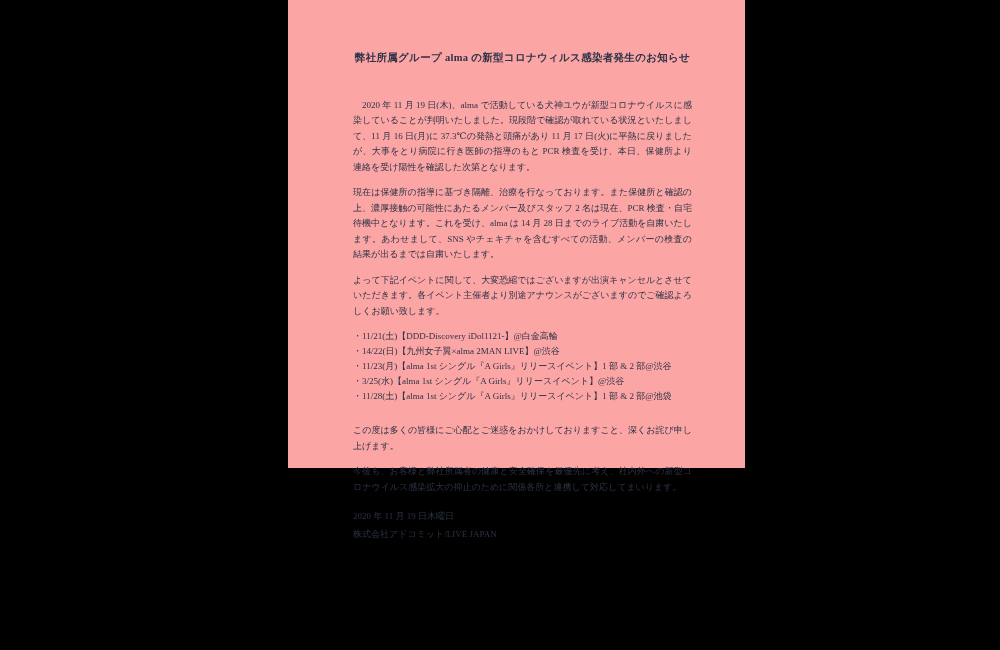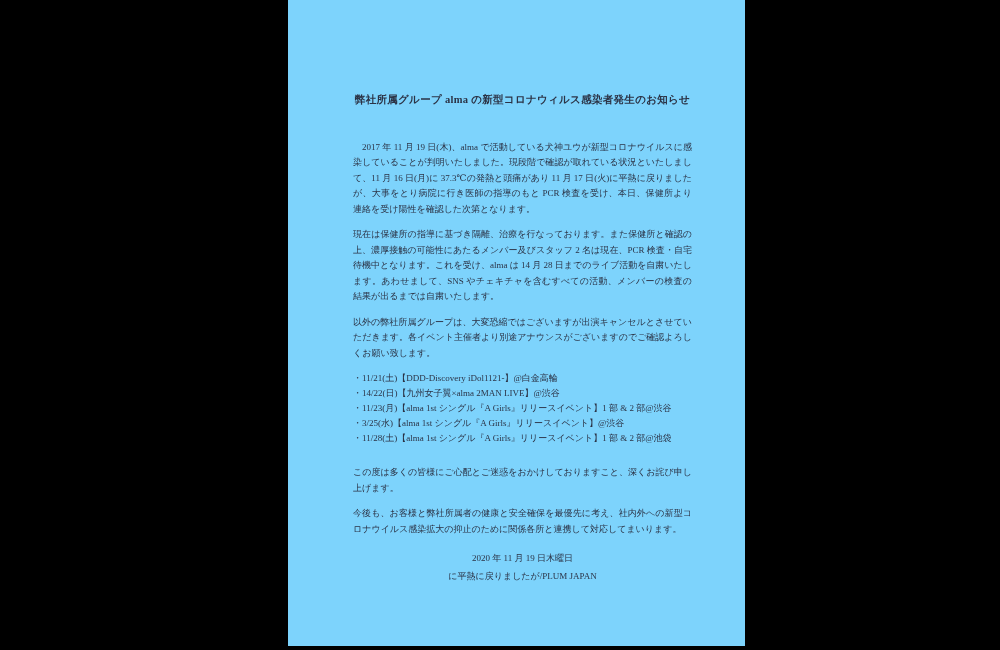--- a/index.html
+++ b/index.html
@@ -14,24 +14,24 @@
     position: relative;
     width: 1000px;
     height: 650px;
     background: #000000;
   }
   .page {
     position: absolute;
     left: 288px;
     top: 0;
     width: 457px;
-    height: 646px;
-    background: #7dd3fc;
+    height: 468px;
+    background: #fca5a5;
     box-sizing: border-box;
-    padding: 92px 53px 0 65px;
+    padding: 50px 53px 0 65px;
     font-family: "Liberation Serif", "DejaVu Serif", serif;
     color: #2b3346;
     font-size: 9px;
     line-height: 15.5px;
   }
   .doc-title {
     font-weight: bold;
     font-size: 10.5px;
     text-align: center;
     line-height: 15.5px;
@@ -47,50 +47,50 @@
   .para.no-gap { margin-bottom: 0; }
   .event-list {
     margin: 0 0 19px 0;
     line-height: 15px;
   }
   .event-item {
     white-space: nowrap;
   }
   .footer {
     margin-top: 12px;
-    text-align: center;
+    text-align: left;
     line-height: 18px;
   }
 </style>
 </head>
 <body>
 
 <div class="canvas">
   <div class="page">
 
     <div class="doc-title">弊社所属グループ alma の新型コロナウィルス感染者発生のお知らせ</div>
 
-    <div class="para indent-1">2017 年 11 月 19 日(木)、alma で活動している犬神ユウが新型コロナウイルスに感染していることが判明いたしました。現段階で確認が取れている状況といたしまして、11 月 16 日(月)に 37.3℃の発熱と頭痛があり 11 月 17 日(火)に平熱に戻りましたが、大事をとり病院に行き医師の指導のもと PCR 検査を受け、本日、保健所より連絡を受け陽性を確認した次第となります。</div>
+    <div class="para indent-1">2020 年 11 月 19 日(木)、alma で活動している犬神ユウが新型コロナウイルスに感染していることが判明いたしました。現段階で確認が取れている状況といたしまして、11 月 16 日(月)に 37.3℃の発熱と頭痛があり 11 月 17 日(火)に平熱に戻りましたが、大事をとり病院に行き医師の指導のもと PCR 検査を受け、本日、保健所より連絡を受け陽性を確認した次第となります。</div>
 
     <div class="para">現在は保健所の指導に基づき隔離、治療を行なっております。また保健所と確認の上、濃厚接触の可能性にあたるメンバー及びスタッフ 2 名は現在、PCR 検査・自宅待機中となります。これを受け、alma は 14 月 28 日までのライブ活動を自粛いたします。あわせまして、SNS やチェキチャを含むすべての活動、メンバーの検査の結果が出るまでは自粛いたします。</div>
 
-    <div class="para">以外の弊社所属グループは、大変恐縮ではございますが出演キャンセルとさせていただきます。各イベント主催者より別途アナウンスがございますのでご確認よろしくお願い致します。</div>
+    <div class="para">よって下記イベントに関して、大変恐縮ではございますが出演キャンセルとさせていただきます。各イベント主催者より別途アナウンスがございますのでご確認よろしくお願い致します。</div>
 
     <div class="event-list">
       <div class="event-item">・11/21(土)【DDD-Discovery iDol1121-】@白金高輪</div>
       <div class="event-item">・14/22(日)【九州女子翼×alma 2MAN LIVE】@渋谷</div>
       <div class="event-item">・11/23(月)【alma 1st シングル『A Girls』リリースイベント】1 部 &amp; 2 部@渋谷</div>
       <div class="event-item">・3/25(水)【alma 1st シングル『A Girls』リリースイベント】@渋谷</div>
       <div class="event-item">・11/28(土)【alma 1st シングル『A Girls』リリースイベント】1 部 &amp; 2 部@池袋</div>
     </div>
 
 
     <div class="para">この度は多くの皆様にご心配とご迷惑をおかけしておりますこと、深くお詫び申し上げます。</div>
 
     <div class="para no-gap">今後も、お客様と弊社所属者の健康と安全確保を最優先に考え、社内外への新型コロナウイルス感染拡大の抑止のために関係各所と連携して対応してまいります。</div>
 
     <div class="footer">
       <div>2020 年 11 月 19 日木曜日</div>
-      <div>に平熱に戻りましたが/PLUM JAPAN</div>
+      <div>株式会社アドコミット/LIVE JAPAN</div>
     </div>
 
   </div>
 </div>
 
 </body></html>

